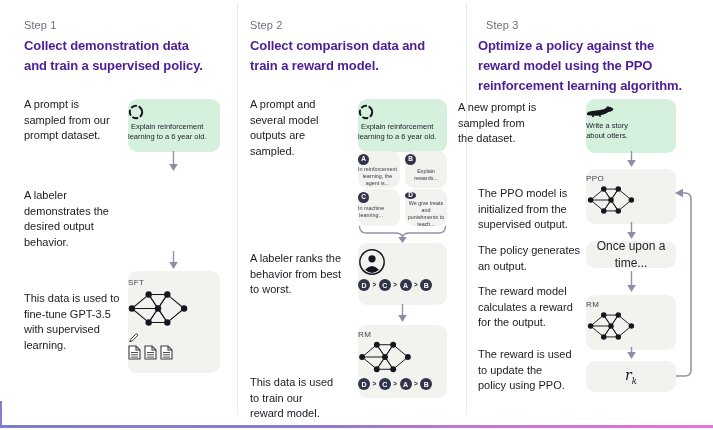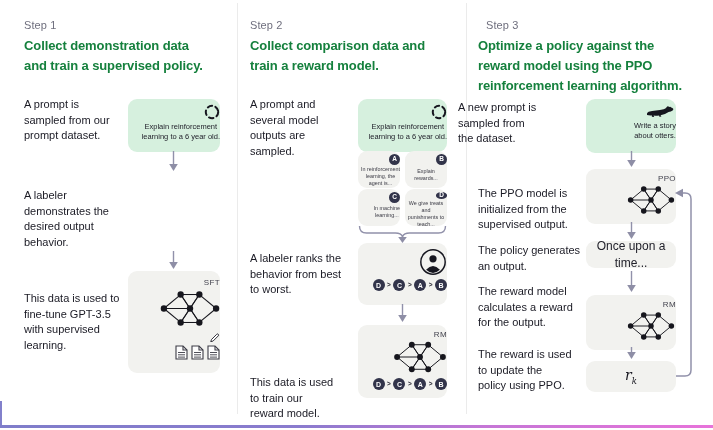--- a/index.html
+++ b/index.html
@@ -3,29 +3,29 @@
 <meta charset="utf-8">
 <style>
   html,body{margin:0;padding:0;background:#fff;}
   .canvas{
     position:relative;width:713px;height:430px;background:#ffffff;overflow:hidden;
     font-family:"Liberation Sans","DejaVu Sans",sans-serif;color:#16161f;
   }
   .pre{white-space:pre-line;}
   .abs{position:absolute;}
   .step-label{font-size:11px;color:#6f6f7e;letter-spacing:.1px;}
-  .step-title{font-size:13px;font-weight:600;color:#15803d;line-height:1.55;letter-spacing:-.1px;}
+  .step-title{font-size:13px;font-weight:600;color:#4c1d95;line-height:1.55;letter-spacing:-.1px;}
   .caption{font-size:11px;line-height:1.42;color:#1a1a24;}
   .box{position:absolute;border-radius:9px;}
   .green{background:var(--prompt-green,#d6f0de);}
   .gray{background:var(--box-gray,#f2f2ef);}
   .box-text{font-size:7.5px;line-height:1.35;color:#23232d;text-align:center;}
   .mini-text{font-size:5.4px;line-height:1.3;color:#3a3a44;text-align:center;}
   .model-label{font-size:8px;color:#43434e;text-align:center;letter-spacing:.4px;}
-  .center-col{display:flex;flex-direction:column;align-items:flex-end;}
+  .center-col{display:flex;flex-direction:column;align-items:flex-start;}
   .badge{
     width:12px;height:12px;border-radius:50%;background:var(--badge-dark,#32344a);
     color:#fff;font-size:7px;font-weight:bold;display:inline-flex;
     align-items:center;justify-content:center;line-height:1;
   }
   .badge.sm{width:11px;height:11px;font-size:6.5px;}
   .rank-row{display:flex;align-items:center;justify-content:center;gap:2.5px;}
   .rank-sep{font-size:6.5px;color:#2f2f3a;font-weight:bold;line-height:1;}
   .divider{position:absolute;top:3px;width:1px;height:411px;background:var(--divider,#ebebeb);}
   .bottom-border{

